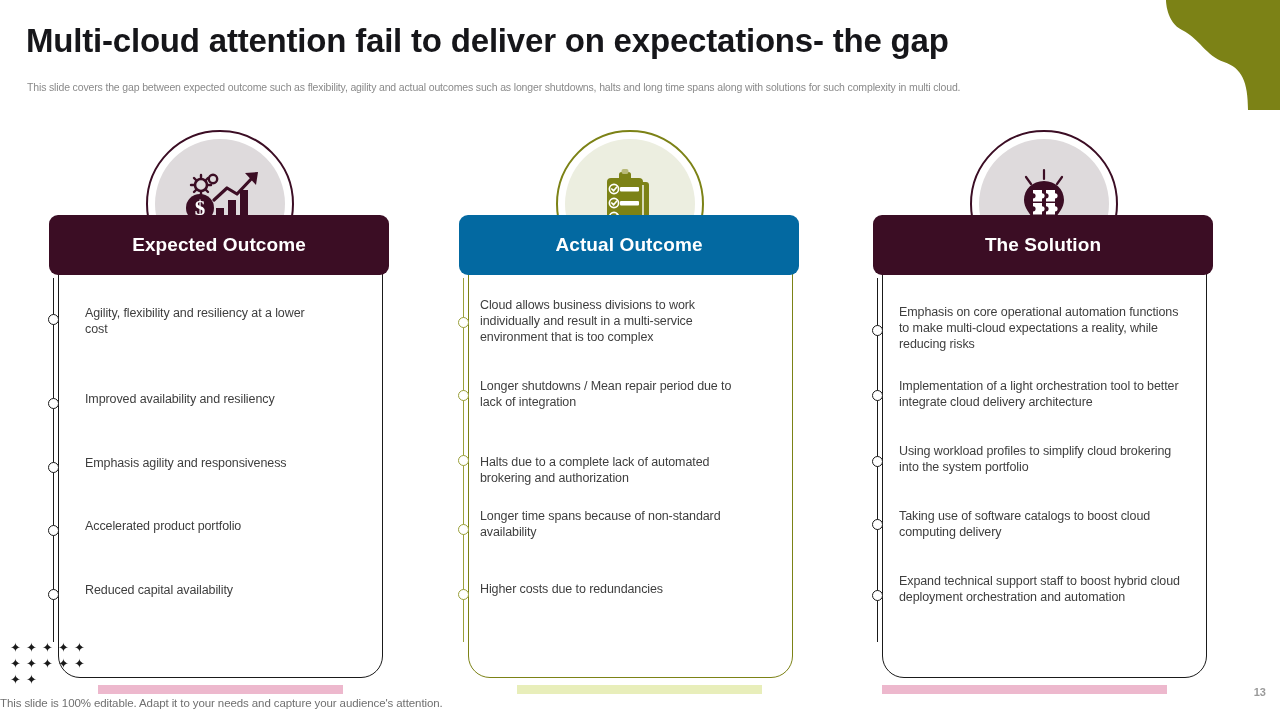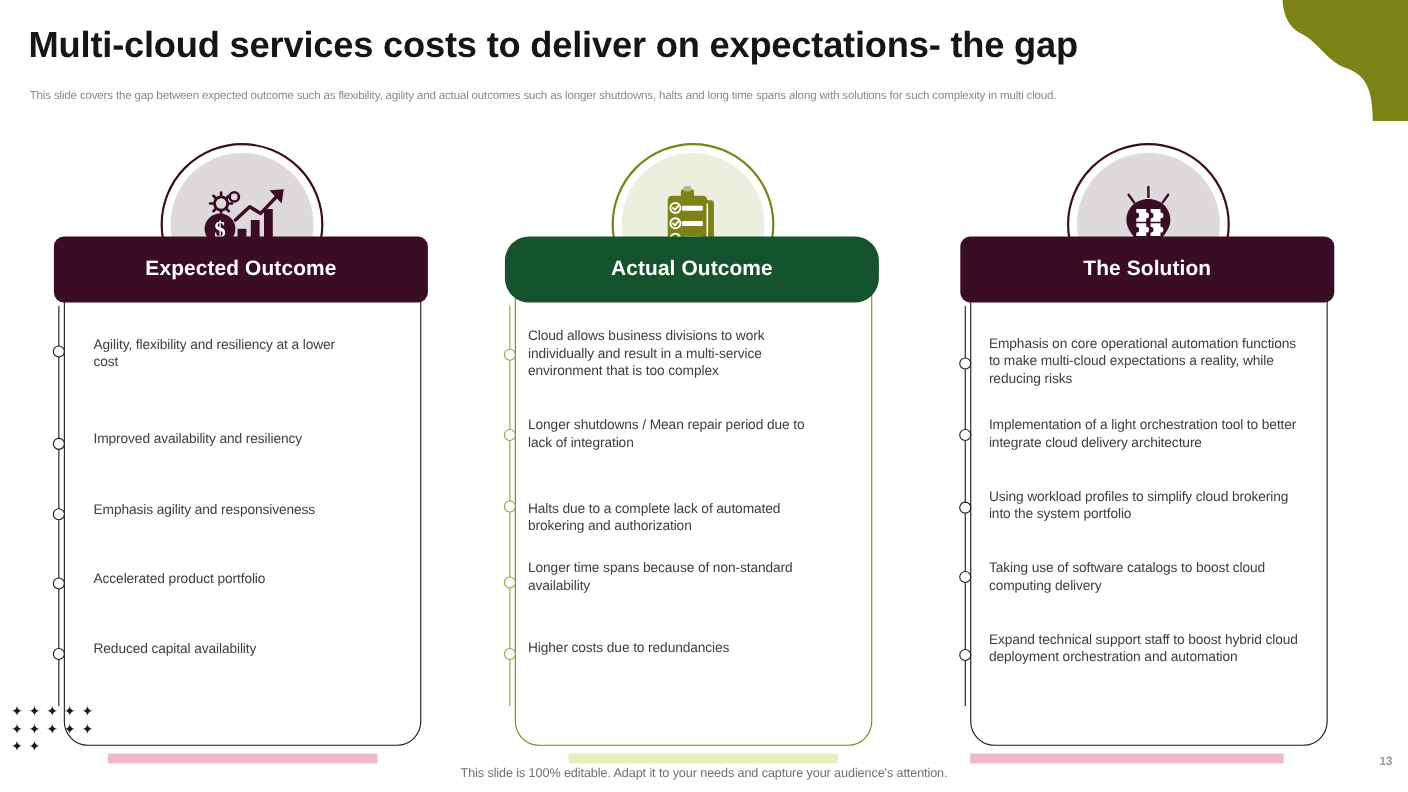--- a/index.html
+++ b/index.html
@@ -131,21 +131,21 @@
     justify-content: center;
     z-index: 5;
   }
   .pill-label {
     color: #ffffff;
     font-size: 19px;
     font-weight: bold;
     letter-spacing: 0.1px;
   }
   .c1 .pill { background: #3b0d24; }
-  .c2 .pill { background: #14532d; border-radius: 22px; }
+  .c2 .pill { background: #0369a1; }
   .c3 .pill { background: #3b0d24; }
 
   
   .timeline {
     position: absolute;
     left: 28px;
     top: 148px;
     width: 2px;
     height: 364px;
     z-index: 6;
@@ -218,42 +218,41 @@
     font-weight: bold;
     font-family: "DejaVu Sans", sans-serif;
   }
 
   
   .footer-note {
     position: absolute;
     left: 0;
     right: 0;
     bottom: 11px;
-    text-align: center;
     font-size: 11.5px;
     color: #707070;
     letter-spacing: -0.1px;
   }
   .page-number {
     position: absolute;
     right: 14px;
     bottom: 22px;
     font-size: 11px;
     color: #9a9a9a;
     font-weight: bold;
   }
 </style>
 </head>
 <body>
 
 <svg class="deco-blob" viewBox="0 0 160 110" preserveAspectRatio="none">
   <path d="M46,0 C46,0 46,22 62,30 C80,39 86,56 104,62 C122,68 128,82 128,110 L160,110 L160,0 Z" fill="#7c8216"></path>
 </svg>
 
-<div class="slide-title">Multi-cloud services costs to deliver on expectations- the gap</div>
+<div class="slide-title">Multi-cloud attention fail to deliver on expectations- the gap</div>
 <div class="slide-subtitle">This slide covers the gap between expected outcome such as flexibility, agility and actual outcomes such as longer shutdowns, halts and long time spans along with solutions for such complexity in multi cloud.</div>
 
 <div class="columns">
 
   <div class="column c1">
     <div class="medallion">
       <div class="ring"></div>
       <div class="inner"></div>
       <svg width="92" height="72" viewBox="0 0 92 72">
         <g fill="#3b0d24">

